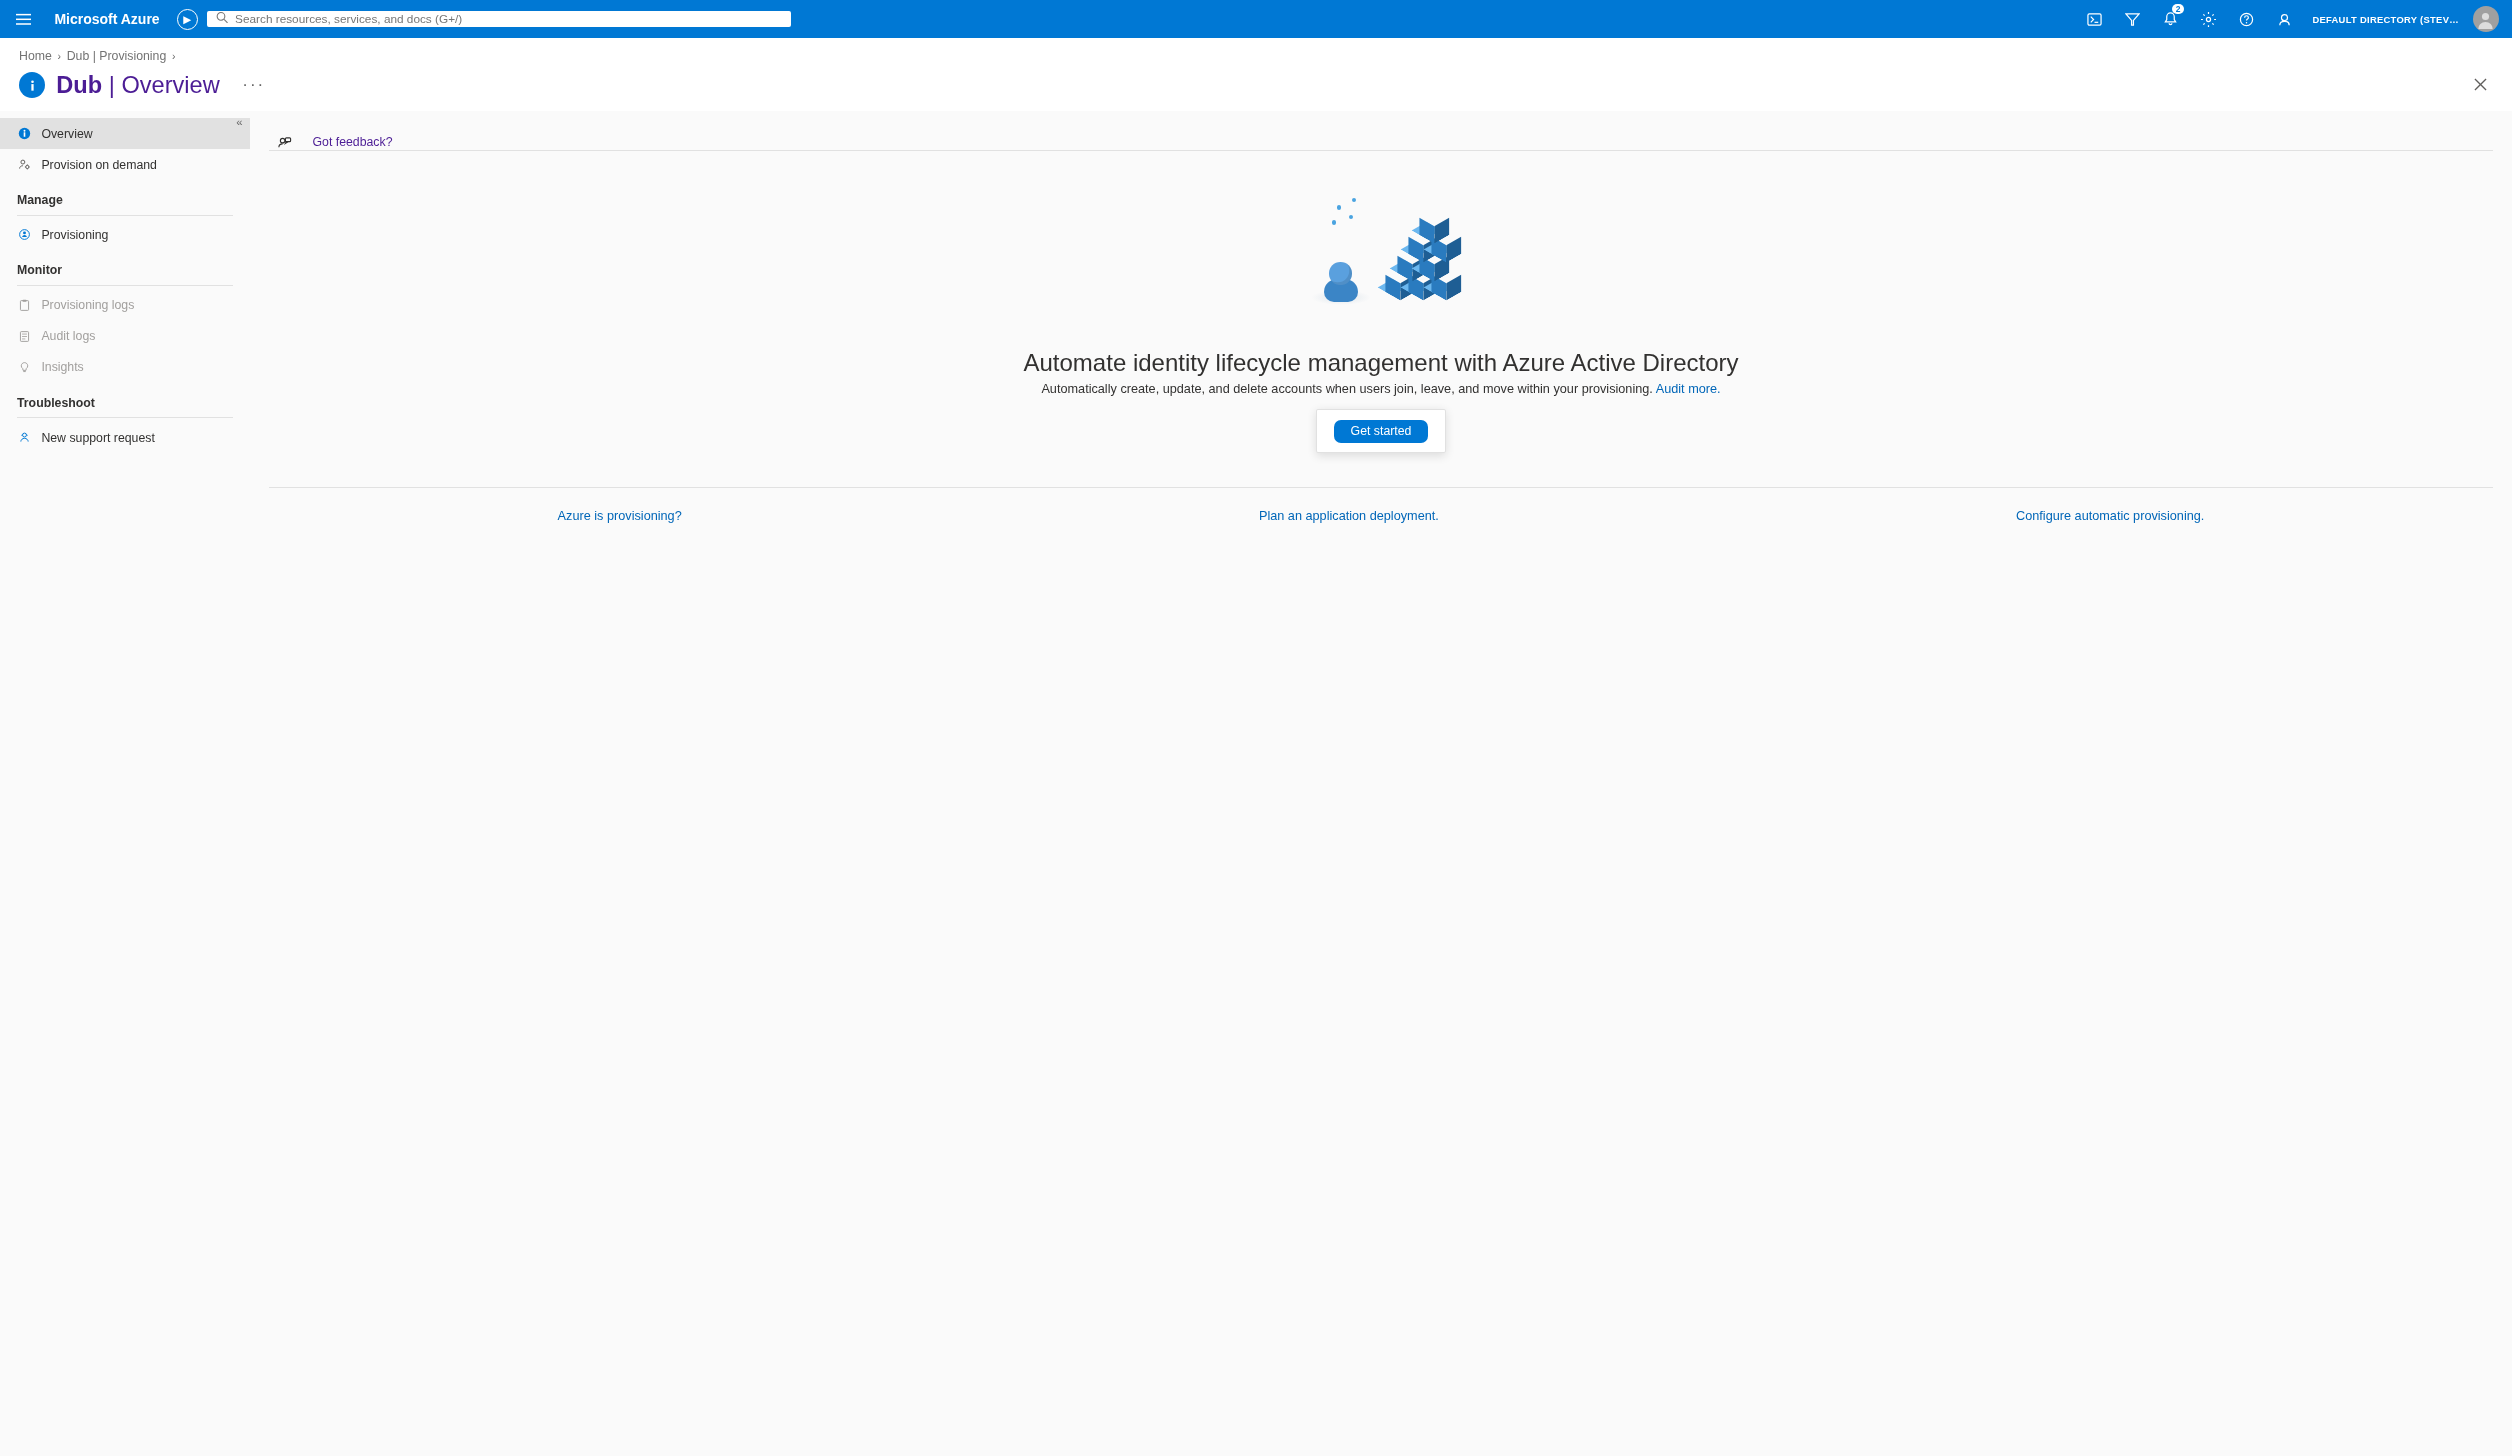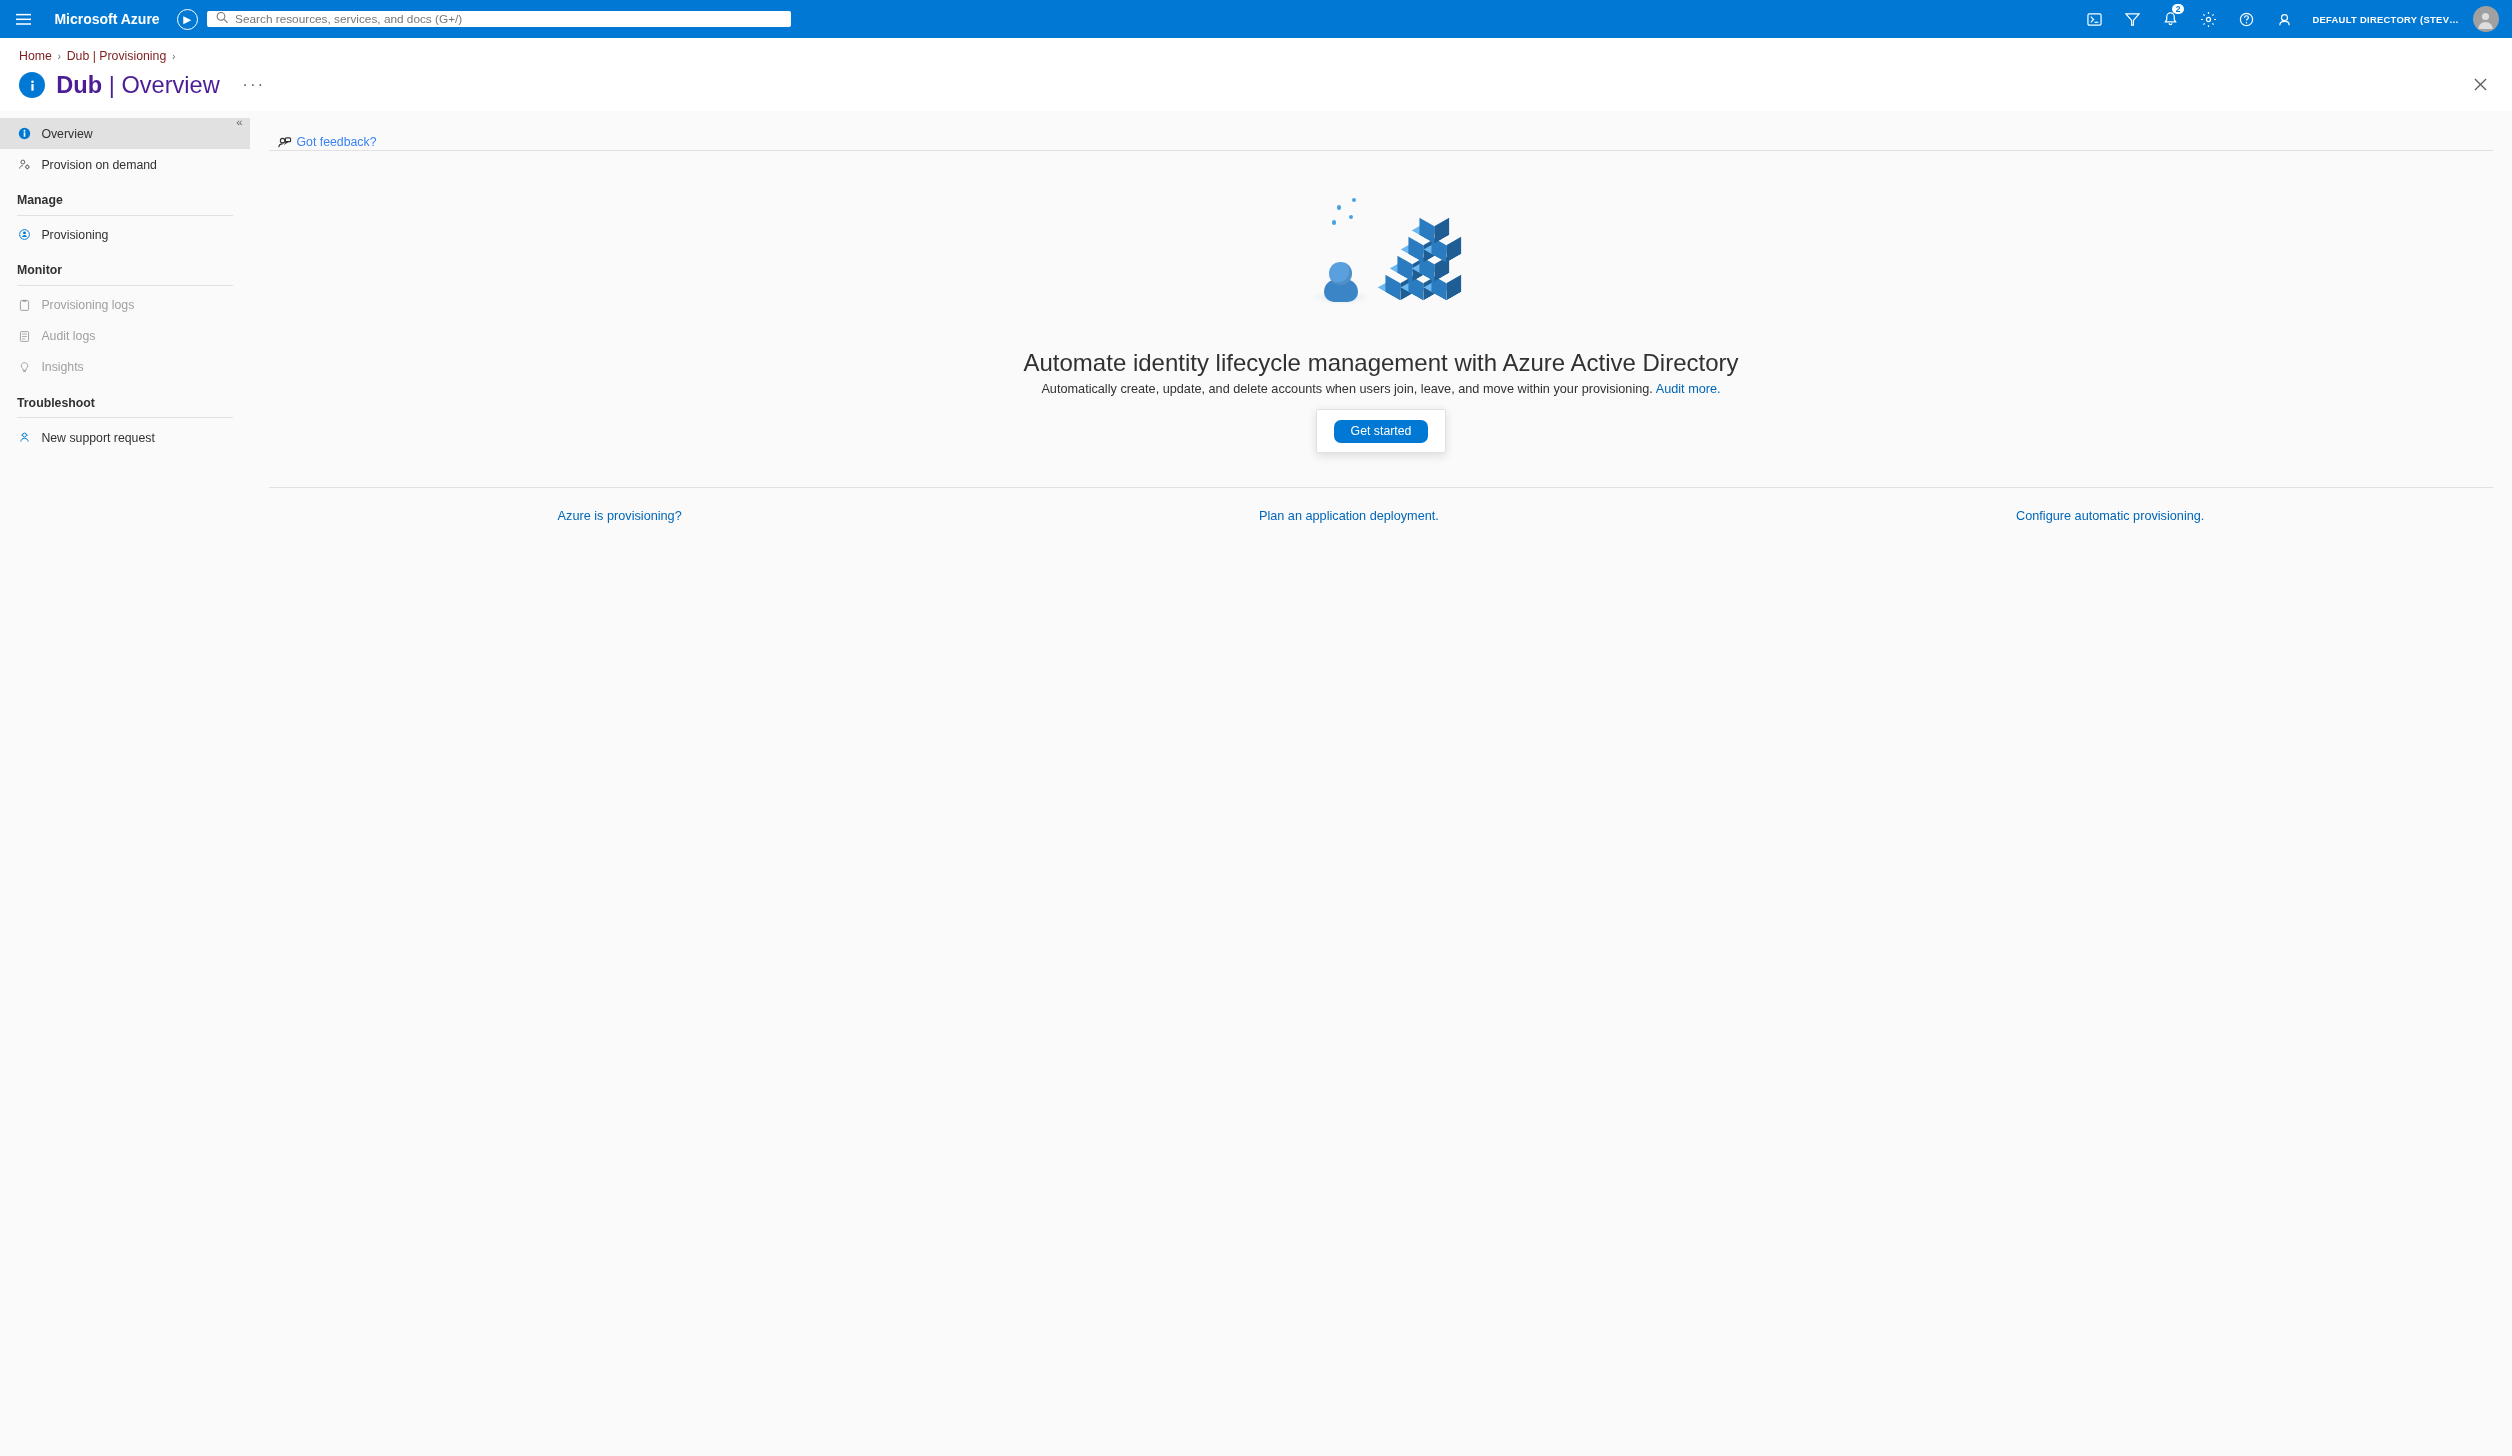--- a/index.html
+++ b/index.html
@@ -140,21 +140,21 @@
     .topbar .avatar svg { fill: #fff; }
     
     .breadcrumb {
       display: flex;
       align-items: center;
       padding: 11.3px 19px 3.8px 19px;
       font-size: 12.3px;
       gap: 5.7px;
     }
     .breadcrumb a {
-      color: #7f1d1d;
+      color: #737373;
       text-decoration: none;
       cursor: pointer;
     }
     .breadcrumb .sep {
       color: #666;
       font-size: 10.4px;
     }
     
     .page-header {
       display: flex;
@@ -264,23 +264,23 @@
     }
     .cmdbar {
       display: flex;
       align-items: center;
       height: 40px;
       border-bottom: 0.9px solid #e1e1e1;
     }
     .cmdbar .cmd {
       display: flex;
       align-items: center;
-      gap: 5px;
+      gap: 21px;
       font-size: 12.3px;
-      color: #3b82f6;
+      color: #4c1d95;
       cursor: pointer;
       padding: 5.7px 7.5px;
       margin-top: 24px;
     }
     .hero {
       display: flex;
       flex-direction: column;
       align-items: center;
       padding: 47px 19px 28px 19px;
       text-align: center;

